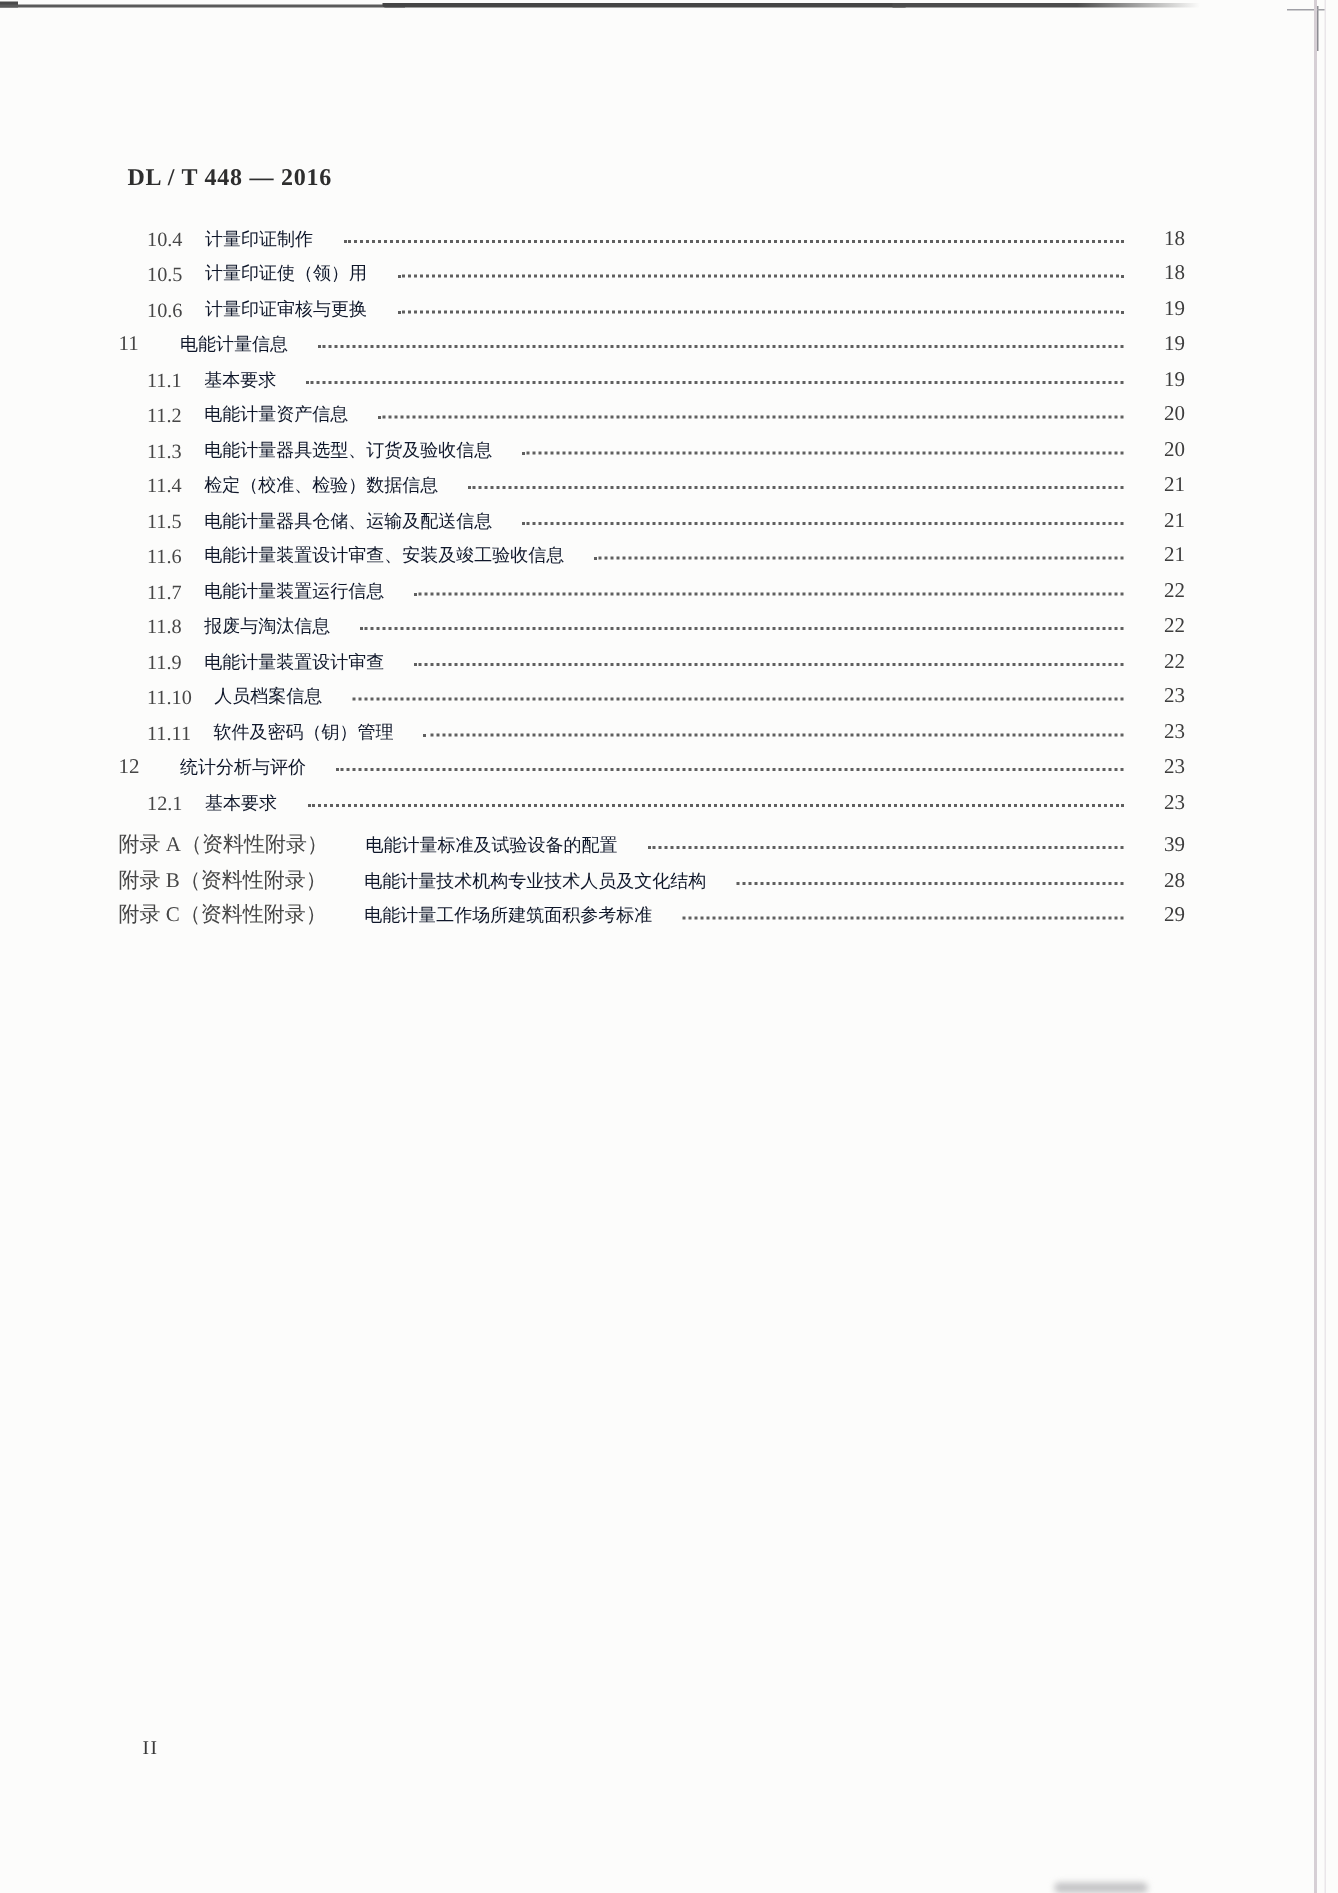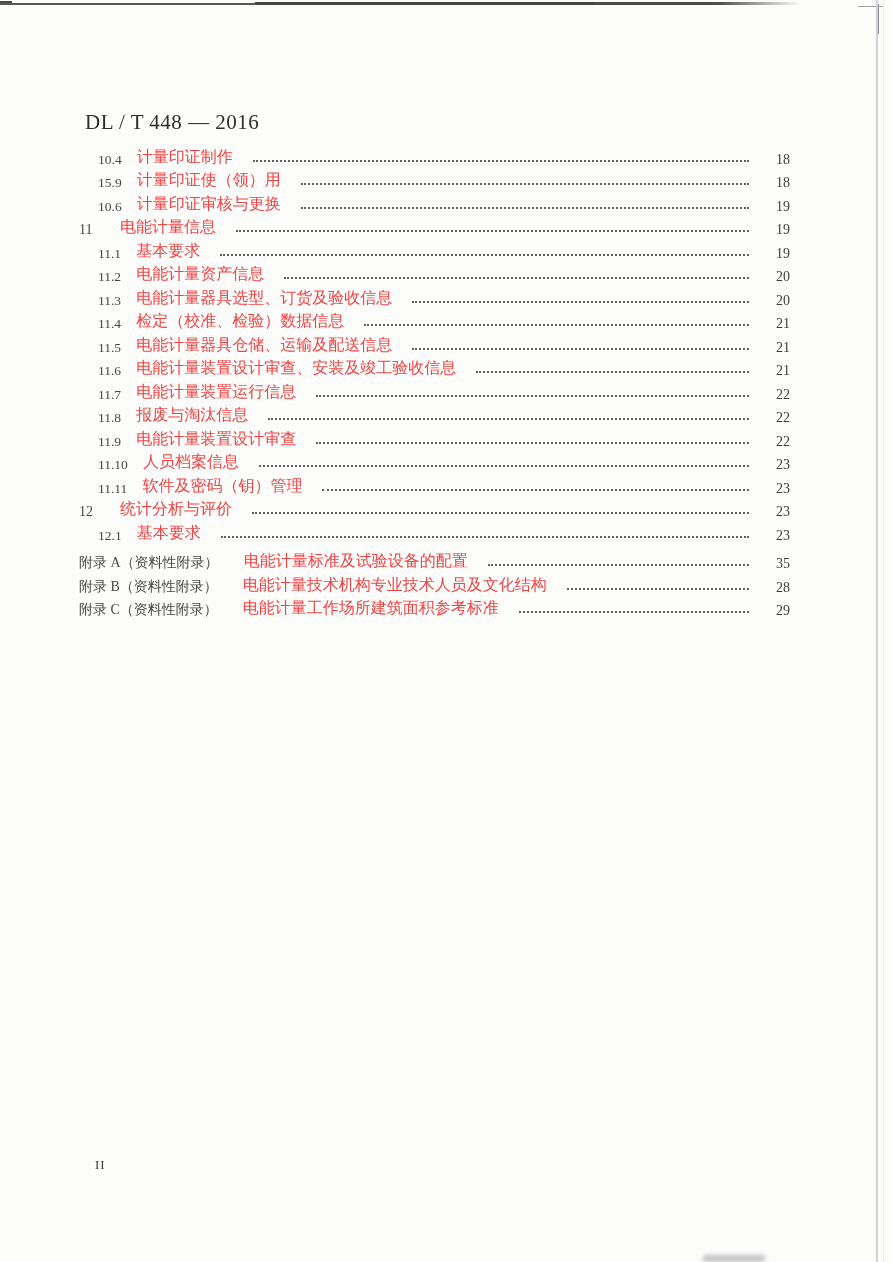--- a/index.html
+++ b/index.html
@@ -21,29 +21,29 @@
   .corner-v { position: absolute; left: 877px; top: 4px; width: 2px; height: 30px; background: #8d8d93; }
   .corner-h { position: absolute; left: 858px; top: 6px; width: 26px; height: 1px; background: #a0a0a6; }
   .edge-right-1 { position: absolute; left: 876px; top: 0; width: 2px; height: 1262px; background: #d6cfd5; }
   .edge-right-2 { position: absolute; left: 883px; top: 0; width: 1px; height: 1262px; background: #eae6ea; }
   .smudge { position: absolute; left: 703px; top: 1255px; width: 62px; height: 7px;
             background: #c4c4c6; filter: blur(2px); border-radius: 3px; }
 
   
   .doc-header {
     position: absolute; left: 85px; top: 110px;
-    font-size: 21px; font-weight: normal; color: #2e2e2e; letter-spacing: 0.5px;
+    font-size: 16px; font-weight: bold; color: #2e2e2e; letter-spacing: 0.5px;
     white-space: nowrap;
   }
 
   
   .toc { position: absolute; left: 79px; top: 144px; width: 711px; }
   .row { display: flex; align-items: flex-end; height: 23.5px; box-sizing: border-box; gap: 14px; }
   .row .num   { font-size: 13.5px; color: #464646; white-space: nowrap; }
-  .row .title { font-size: 16px;   color: #ef4444; white-space: nowrap; }
+  .row .title { font-size: 12px;   color: #0f172a; white-space: nowrap; }
   .row .pg    { font-size: 14px;   color: #3d3d3d; min-width: 24px; text-align: right; white-space: nowrap; }
   .row .leader {
     flex: 1 1 auto; min-width: 12px;
     border-bottom: 2px dotted #5f5f5f;
     margin: 0 3px 6px 6px;
   }
   .row.chapter { }
   .row.chapter .num { min-width: 27px; font-size: 14px; }
   .row.sub { padding-left: 19px; }
   .row.sub .num { min-width: 23px; padding-right: 1px; }
@@ -76,21 +76,21 @@
 
   <div class="toc">
     <div id="toc-rows">
         <div class="row sub">
       <span class="num">10.4</span>
       <span class="title">计量印证制作</span>
       <span class="leader"></span>
       <span class="pg">18</span>
     </div>
         <div class="row sub">
-      <span class="num">15.9</span>
+      <span class="num">10.5</span>
       <span class="title">计量印证使（领）用</span>
       <span class="leader"></span>
       <span class="pg">18</span>
     </div>
         <div class="row sub">
       <span class="num">10.6</span>
       <span class="title">计量印证审核与更换</span>
       <span class="leader"></span>
       <span class="pg">19</span>
     </div>
@@ -175,21 +175,21 @@
         <div class="row sub">
       <span class="num">12.1</span>
       <span class="title">基本要求</span>
       <span class="leader"></span>
       <span class="pg">23</span>
     </div>
         <div class="row appendix first-appendix">
       <span class="num">附录 A（资料性附录）</span>
       <span class="title">电能计量标准及试验设备的配置</span>
       <span class="leader"></span>
-      <span class="pg">35</span>
+      <span class="pg">39</span>
     </div>
         <div class="row appendix">
       <span class="num">附录 B（资料性附录）</span>
       <span class="title">电能计量技术机构专业技术人员及文化结构</span>
       <span class="leader"></span>
       <span class="pg">28</span>
     </div>
         <div class="row appendix">
       <span class="num">附录 C（资料性附录）</span>
       <span class="title">电能计量工作场所建筑面积参考标准</span>

